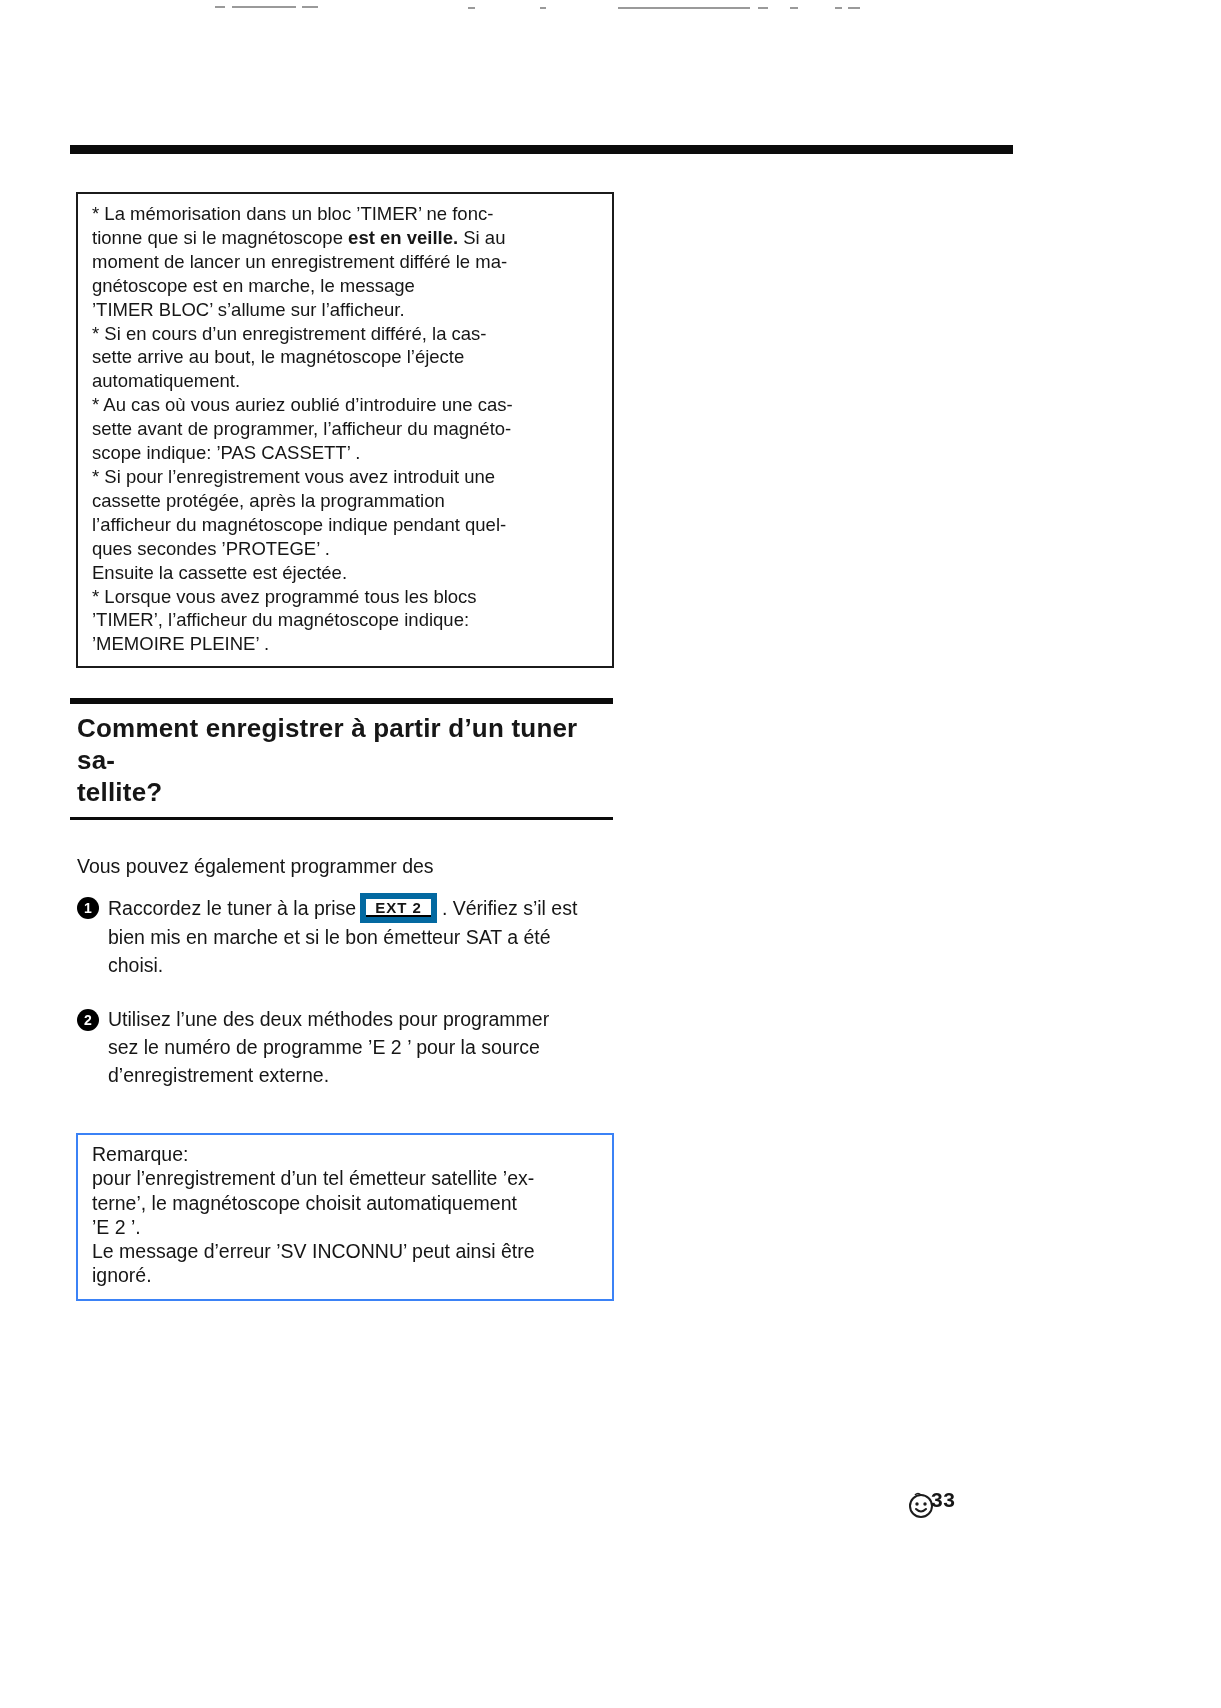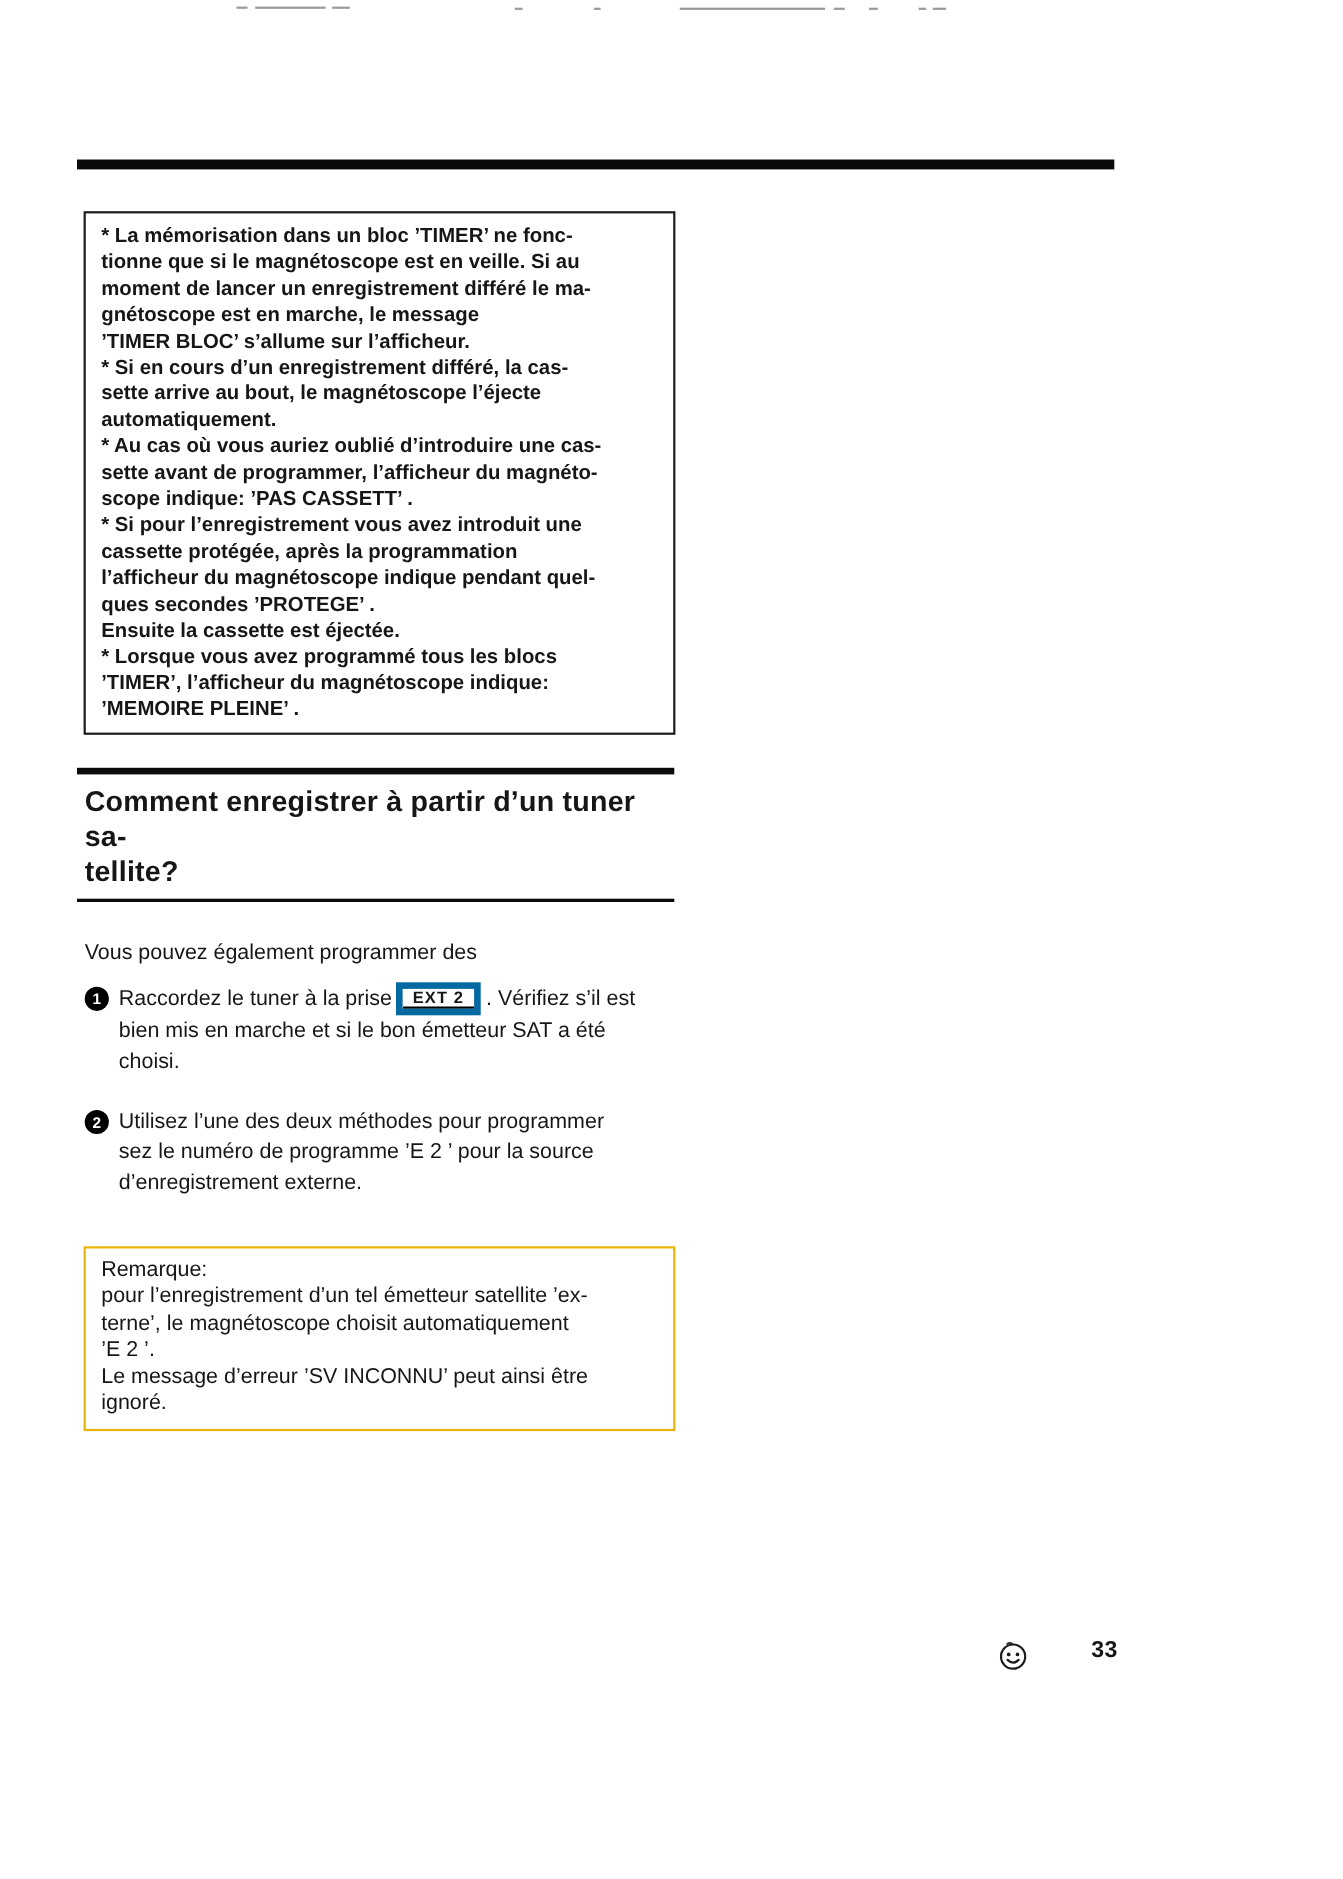--- a/index.html
+++ b/index.html
@@ -21,21 +21,21 @@
     width:943px; height:9px; background:#0b0b0b;
   }
 
   .note-box {
     position:absolute; left:76px; top:192px;
     width:508px;
     border:2px solid #1b1b1b;
     padding:8px 12px 10px 14px;
     font-size:18.5px; line-height:23.9px;
   }
-  .note-box .ln { white-space:nowrap;font-weight:bold; }
+  .note-box .ln { white-space:nowrap; }
 
   .section-head { position:absolute; left:70px; top:698px; width:543px; }
   .section-head .bar-thick { height:6px; background:#0b0b0b; }
   .section-head .title {
     margin:8px 0 9px 7px;
     font-size:26px; font-weight:bold; line-height:32px;
     letter-spacing:0.2px;
   }
   .section-head .bar-thin { height:3px; background:#0b0b0b; }
 
@@ -65,29 +65,29 @@
     margin:0 5px 0 4px;
     font-size:15px; font-weight:bold; line-height:17px;
     letter-spacing:1px;
     vertical-align:2px;
     box-shadow:inset 0 -2px 0 #000000, inset 0 -3px 0 #ffffff;
   }
 
   .remark-box {
     position:absolute; left:76px; top:1133px;
     width:508px;
-    border:2px solid #eab308;
+    border:2px solid #3b82f6;
     padding:7px 12px 11px 14px;
     font-size:19.5px; line-height:24.3px;
   }
   .remark-box .ln { white-space:nowrap; }
 
   .footer-smiley { position:absolute; left:905px; top:1489px; width:32px; height:32px; }
   .page-num {
-    position:absolute; left:992px; top:1488px;
+    position:absolute; left:931px; top:1488px;
     font-size:21px; font-weight:bold; letter-spacing:0.5px;
   }
 </style>
 </head>
 <body>
 
 <div class="page">
 
   <div class="artifact" style="left:215px;top:6px;width:10px;"></div>
   <div class="artifact" style="left:232px;top:6px;width:64px;"></div>

